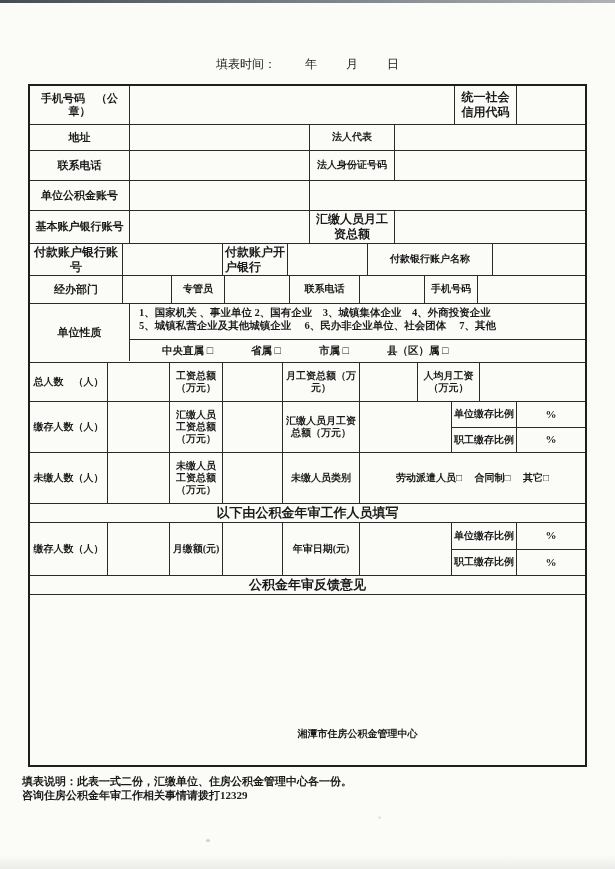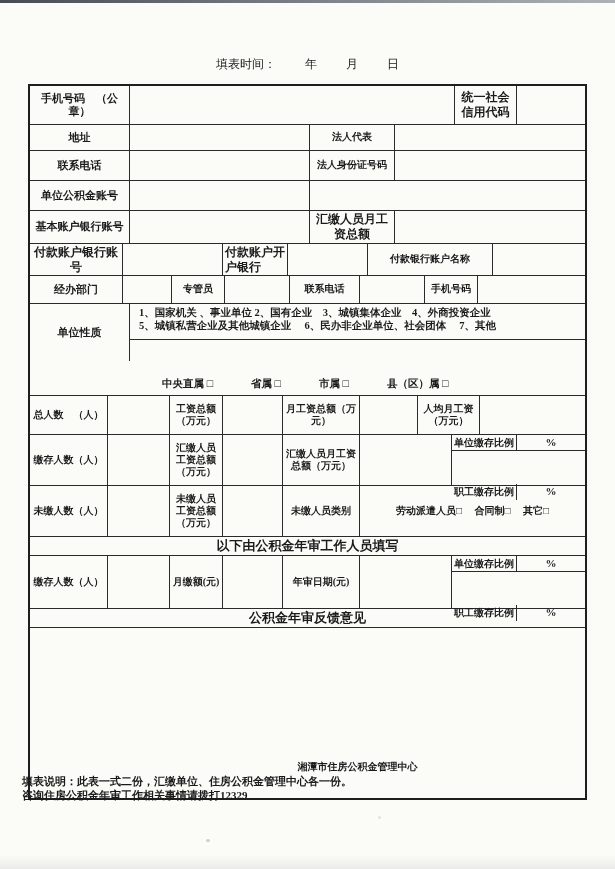--- a/index.html
+++ b/index.html
@@ -59,21 +59,21 @@
   .w93{width:93px}.w100{width:100px}.w125{width:125px}.w180{width:180px}
   .w253{width:253px}.w325{width:325px}
 
   .h18{height:18px}.h24{height:24px}.h25{height:25px}
   .h27{height:27px}.h29{height:29px}.h31{height:31px}.h32{height:32px}
   .h38{height:38px}.h50{height:50px}.h52{height:52px}.h57{height:57px}
   .h170{height:170px}
 
   .vstack { display:flex; flex-direction:column; padding:0; }
   .srow { flex:1; display:flex; border-bottom:1px solid #2a2a2a; }
-  .srow:last-child { border-bottom:none;margin-top:33px; }
+  .srow:last-child { border-bottom:none; }
   .srow .cell { height:auto; }
 
   .nature-lines { flex-direction:column; align-items:flex-start; justify-content:flex-start; padding:3px 16px 3px 9px; }
   .nature-line { display:block; font-size:10.5px; font-weight:bold; }
   .affil-row { justify-content:flex-start; padding-left:32px; }
   .affil-row span { margin-right:38px; font-size:10.5px; font-weight:bold; }
 
   .section-head { justify-content:center; font-size:13px; }
 
   .feedback-box { position:relative; display:block; padding:0; }

